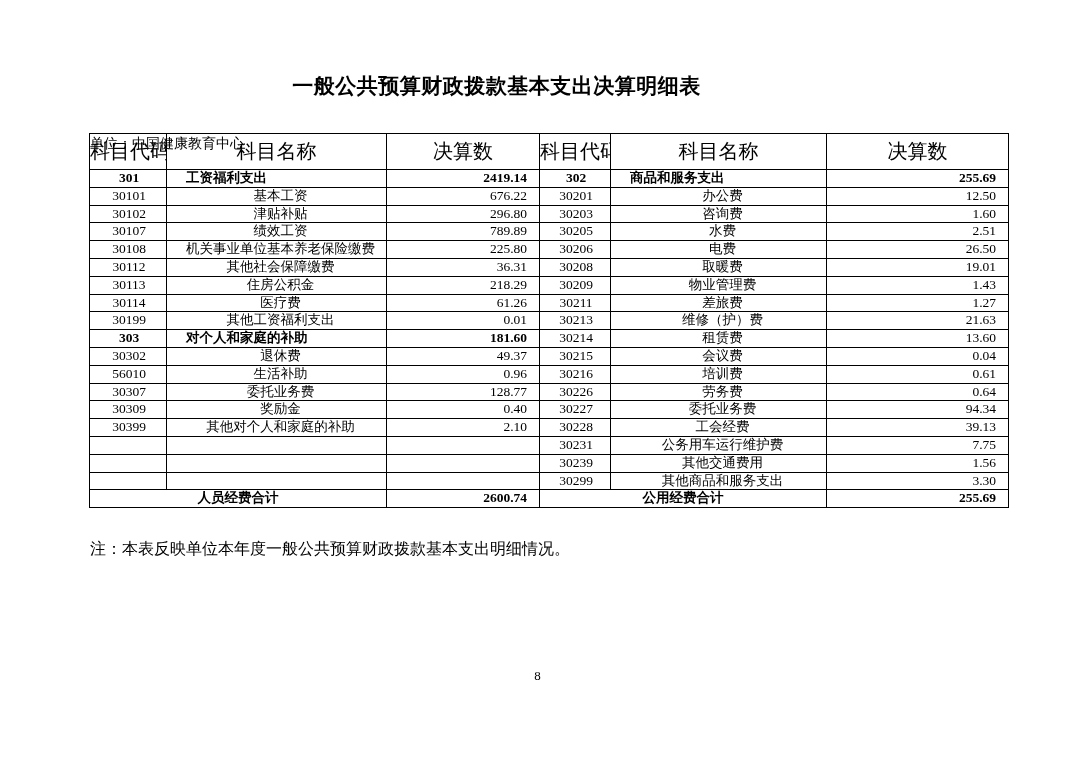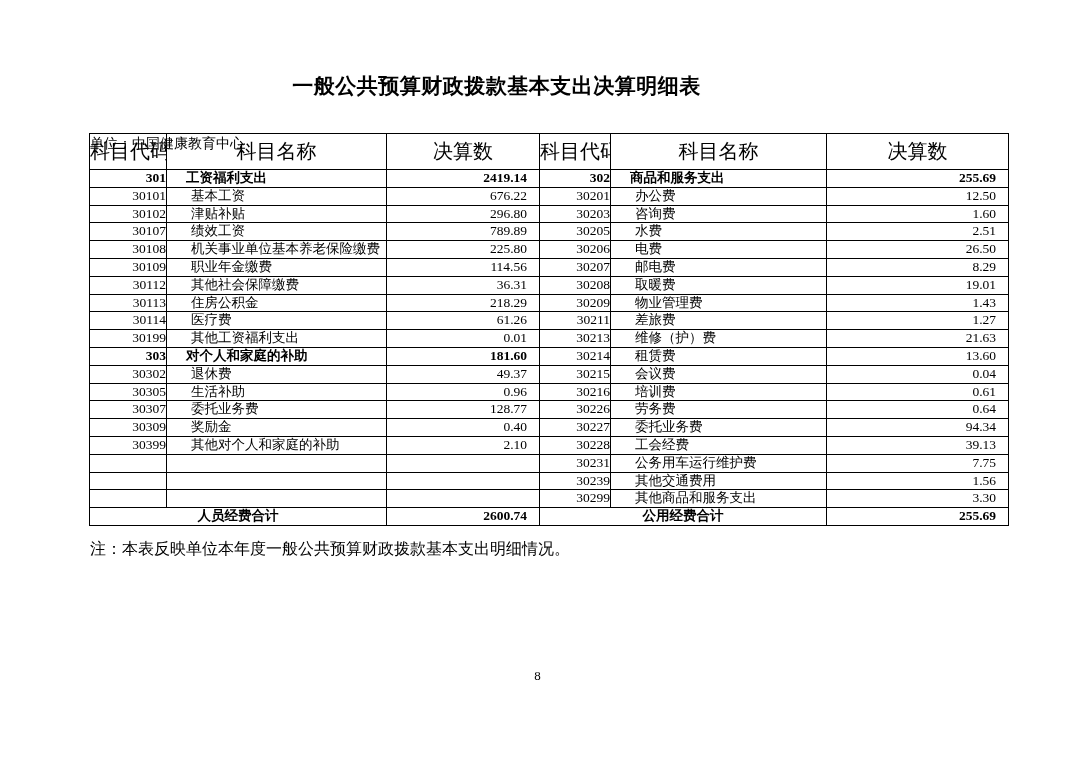--- a/index.html
+++ b/index.html
@@ -29,23 +29,23 @@
     border: 1px solid #000;
     overflow: hidden; white-space: nowrap;
   }
   table.budget th {
     height: 36px; font-size: 20px; font-weight: normal;
     text-align: center; vertical-align: middle;
   }
   table.budget td {
     height: 16.8px; line-height: 16.8px; vertical-align: middle;
   }
-  td.code  { text-align: right;  padding-left: 2px; }
+  td.code  { text-align: center;  padding-left: 2px; }
   td.name  { text-align: left;  padding-left: 19px; }
-  td.name.indent { padding-left: 24px; }
+  td.name.indent { padding-left: 8px; text-align: center; }
   td.value { text-align: right; padding-right: 12px; }
   td.total-label { text-align: center; margin-top: 20px; }
   .bold { font-weight: bold; }
   .note-line {
     position: absolute; top: 540px; left: 90px;
     font-size: 16px; line-height: 18px; text-align: right;
   }
   .page-number {
     position: absolute; top: 668px; left: 0; width: 1075px;
     text-align: center; font-size: 13px;
@@ -112,28 +112,20 @@
       </tr>
       <tr>
         <td class="code">30108</td>
         <td class="name indent">机关事业单位基本养老保险缴费</td>
         <td class="value">225.80</td>
         <td class="code">30206</td>
         <td class="name indent">电费</td>
         <td class="value">26.50</td>
       </tr>
       <tr>
-        <td class="code">30109</td>
-        <td class="name indent">职业年金缴费</td>
-        <td class="value">114.56</td>
-        <td class="code">30207</td>
-        <td class="name indent">邮电费</td>
-        <td class="value">8.29</td>
-      </tr>
-      <tr>
         <td class="code">30112</td>
         <td class="name indent">其他社会保障缴费</td>
         <td class="value">36.31</td>
         <td class="code">30208</td>
         <td class="name indent">取暖费</td>
         <td class="value">19.01</td>
       </tr>
       <tr>
         <td class="code">30113</td>
         <td class="name indent">住房公积金</td>
@@ -168,21 +160,21 @@
       </tr>
       <tr>
         <td class="code">30302</td>
         <td class="name indent">退休费</td>
         <td class="value">49.37</td>
         <td class="code">30215</td>
         <td class="name indent">会议费</td>
         <td class="value">0.04</td>
       </tr>
       <tr>
-        <td class="code">30305</td>
+        <td class="code">56010</td>
         <td class="name indent">生活补助</td>
         <td class="value">0.96</td>
         <td class="code">30216</td>
         <td class="name indent">培训费</td>
         <td class="value">0.61</td>
       </tr>
       <tr>
         <td class="code">30307</td>
         <td class="name indent">委托业务费</td>
         <td class="value">128.77</td>

